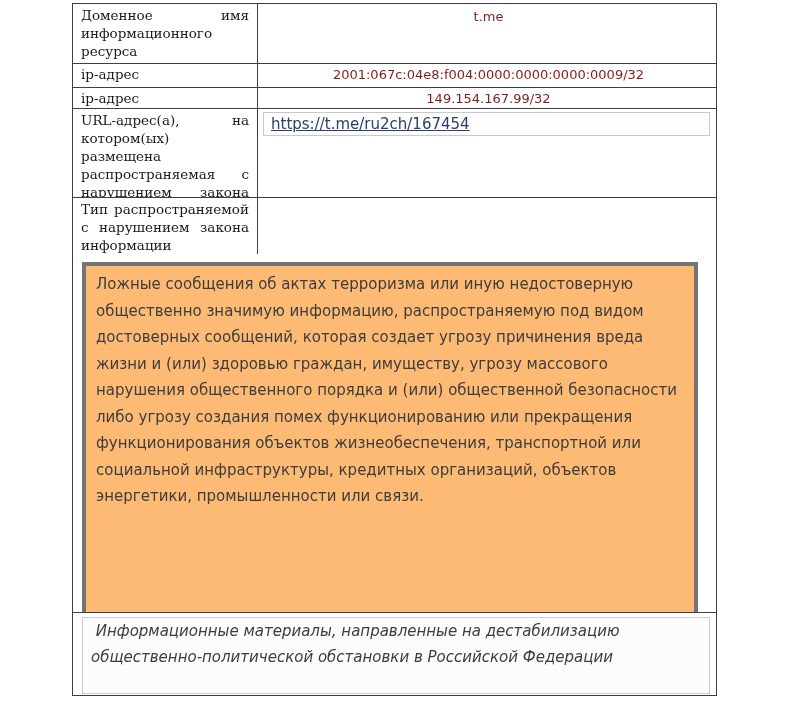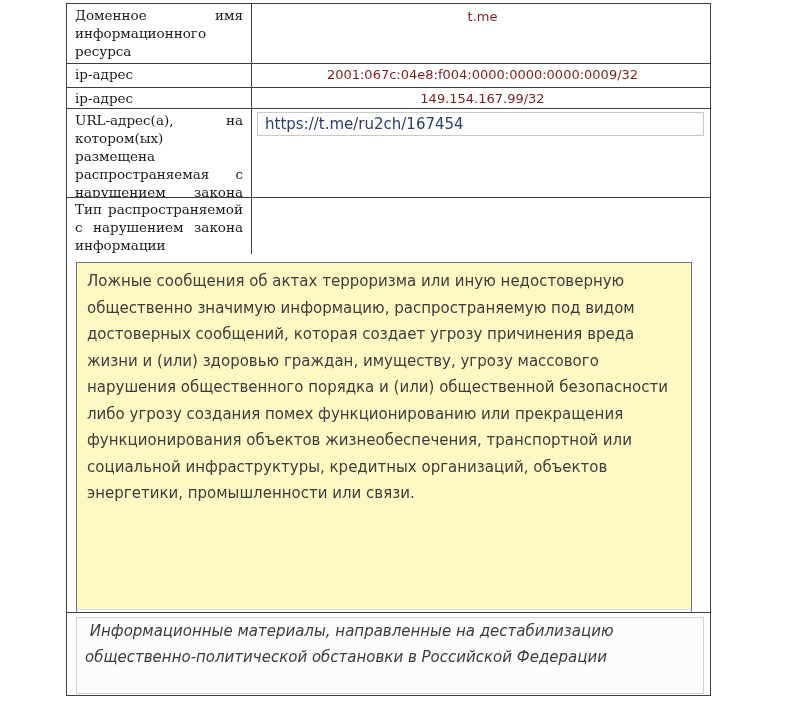--- a/index.html
+++ b/index.html
@@ -1,21 +1,21 @@
 <!DOCTYPE html>
 <html><head>
 <meta charset="utf-8">
 <style>
   * { margin: 0; padding: 0; box-sizing: border-box; }
   html, body { width: 800px; height: 725px; background: #ffffff; }
   body { font-family: "DejaVu Sans", sans-serif; position: relative; overflow: hidden; }
 
   .reg-table {
     position: absolute;
-    left: 66px; top: 3px;
+    left: 72px; top: 3px;
     width: 645px;
     border: 1px solid #3f3f3f;
     background: #ffffff;
   }
   .t-row {
     display: flex;
     border-bottom: 1px solid #3f3f3f;
     overflow: hidden;
   }
   .t-row:last-child { border-bottom: none; }
@@ -62,29 +62,30 @@
     height: 24px;
     border: 1px solid #c9c9c9;
     background: #fdfdfd;
     display: flex;
     align-items: center;
     padding-left: 7px;
   }
   .url-link {
     font-size: 15px;
     color: #2e3e6d;
+    text-decoration: underline;
     cursor: pointer;
     white-space: nowrap;
   }
 
   
   .type-box {
     margin: 8px 18px 0 9px;
-    border: 1px solid #737373;
-    background: #fef9c3;
+    border: 4px solid #737373;
+    background: #fdba74;
   }
   .type-text {
     height: 346px;
     overflow: hidden;
     padding: 5px 10px 0 10px;
     font-size: 15px;
     line-height: 26.5px;
     color: #3d3d3d;
     white-space: pre-wrap;
   }

